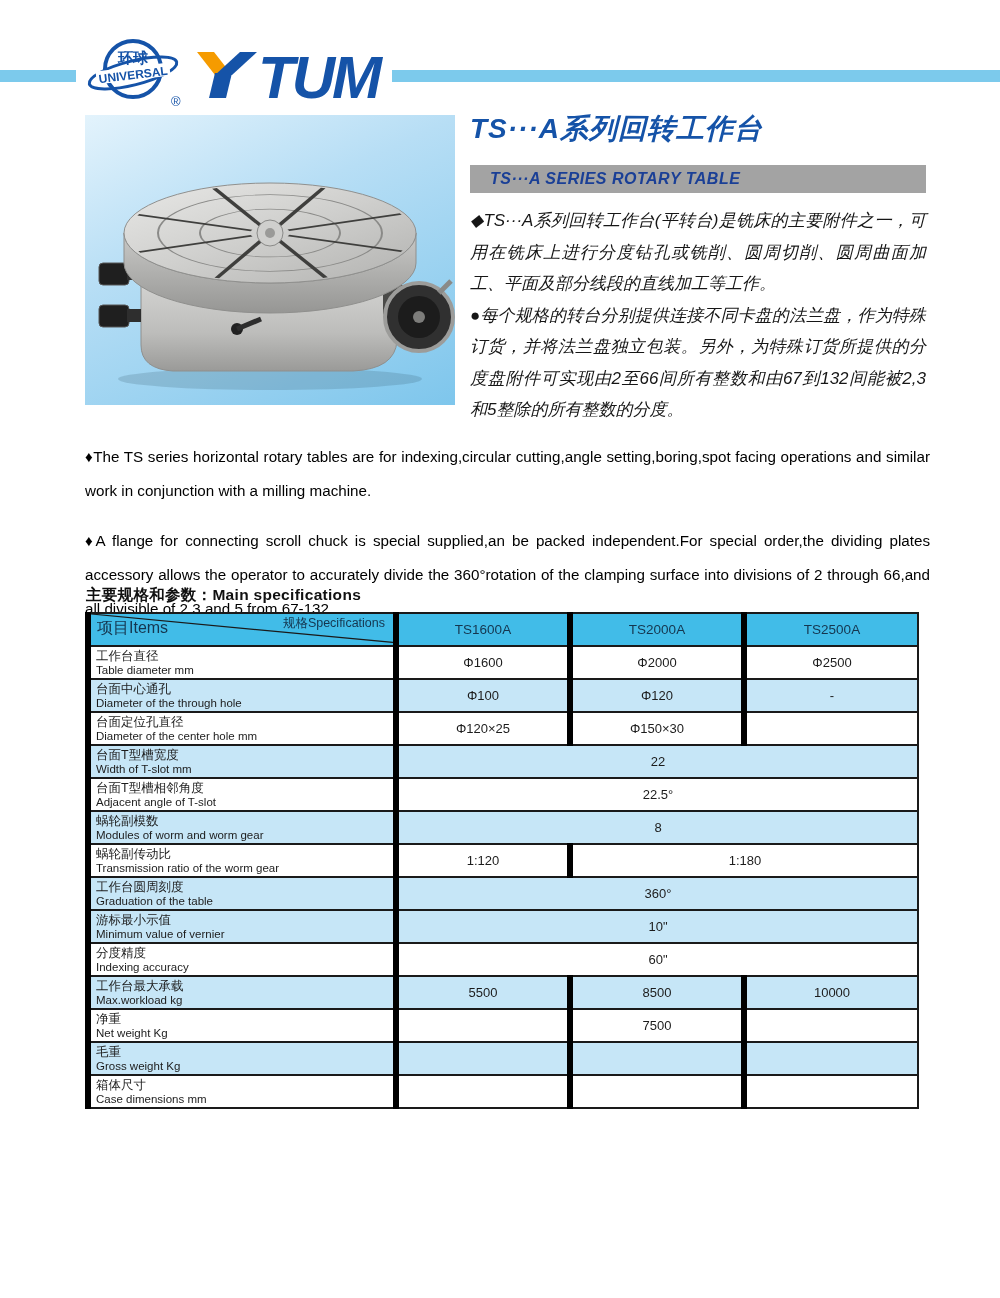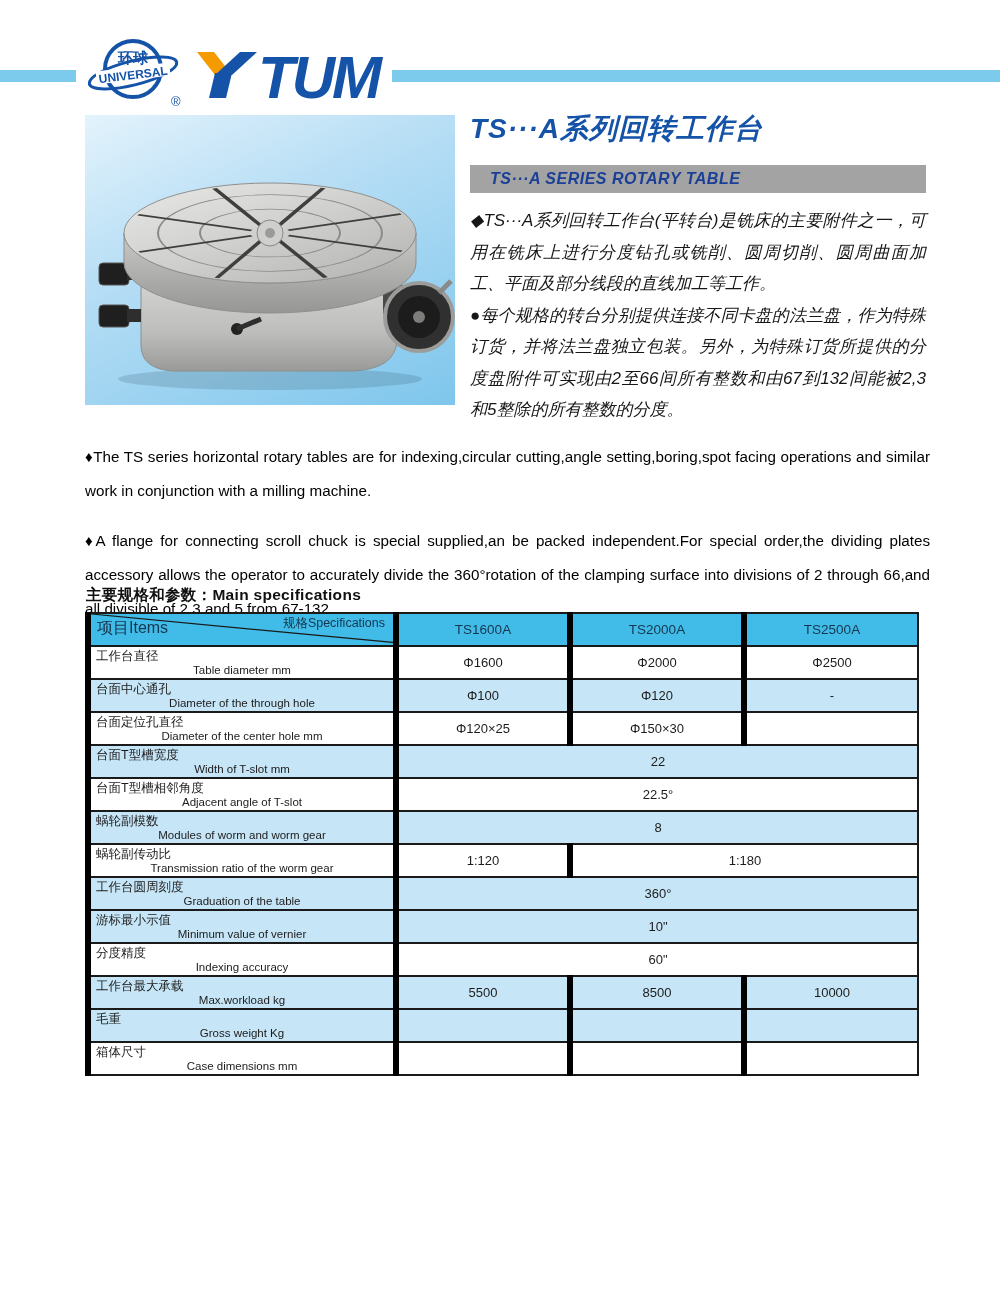--- a/index.html
+++ b/index.html
@@ -30,21 +30,21 @@
   .desc-en{margin:16px 0 1px 0;font-size:15.2px;line-height:34px;text-align:justify;color:#000000;}
 
   
   .spec-heading{position:absolute;left:86px;top:585px;font-size:15.5px;font-weight:600;color:#101010;letter-spacing:0.3px;text-align:right;}
   .t{position:absolute;left:85px;top:612px;width:830px;border:2px solid #1a1a1a;border-collapse:collapse;table-layout:fixed;}
   .t td{border-top:2px solid #1a1a1a;border-left:6px solid #000000;vertical-align:middle;height:29px;overflow:hidden;}
   .t tr.head td{background:#41bce8;}
   .t tr.alt td{background:#c6e6f7;}
   .item{padding:1px 5px 0 5px;}
   .item .zh{font-size:12.5px;line-height:15px;color:#1c1c1c;white-space:nowrap;}
-  .item .en{font-size:11.5px;line-height:13px;color:#1c1c1c;white-space:nowrap;text-align:center;}
+  .item .en{font-size:11.5px;line-height:13px;color:#1c1c1c;white-space:nowrap;}
   .val{text-align:center;font-size:13px;color:#1c1c1c;}
   .model{text-align:center;font-size:13.5px;color:#15364f;}
   .corner{position:relative;padding:0;}
   .corner svg{position:absolute;left:0;top:0;}
   .corner .top-lab{position:absolute;right:8px;top:1px;font-size:12.5px;color:#15364f;}
   .corner .bot-lab{position:absolute;left:6px;bottom:6px;font-size:16px;color:#15364f;}
 </style>
 </head>
 <body>
 
@@ -242,20 +242,29 @@
       </tr>
       <tr class="alt">
         <td class="item">
             <div class="zh">工作台最大承载</div>
             <div class="en">Max.workload kg</div>
           </td>
         <td class="val">5500</td>
         <td class="val">8500</td>
         <td class="val">10000</td>
       </tr>
+      <tr>
+        <td class="item">
+            <div class="zh">净重</div>
+            <div class="en">Net weight Kg</div>
+          </td>
+        <td class="val"></td>
+        <td class="val">7500</td>
+        <td class="val"></td>
+      </tr>
       <tr class="alt">
         <td class="item">
             <div class="zh">毛重</div>
             <div class="en">Gross weight Kg</div>
           </td>
         <td class="val"></td>
         <td class="val"></td>
         <td class="val"></td>
       </tr>
       <tr>

